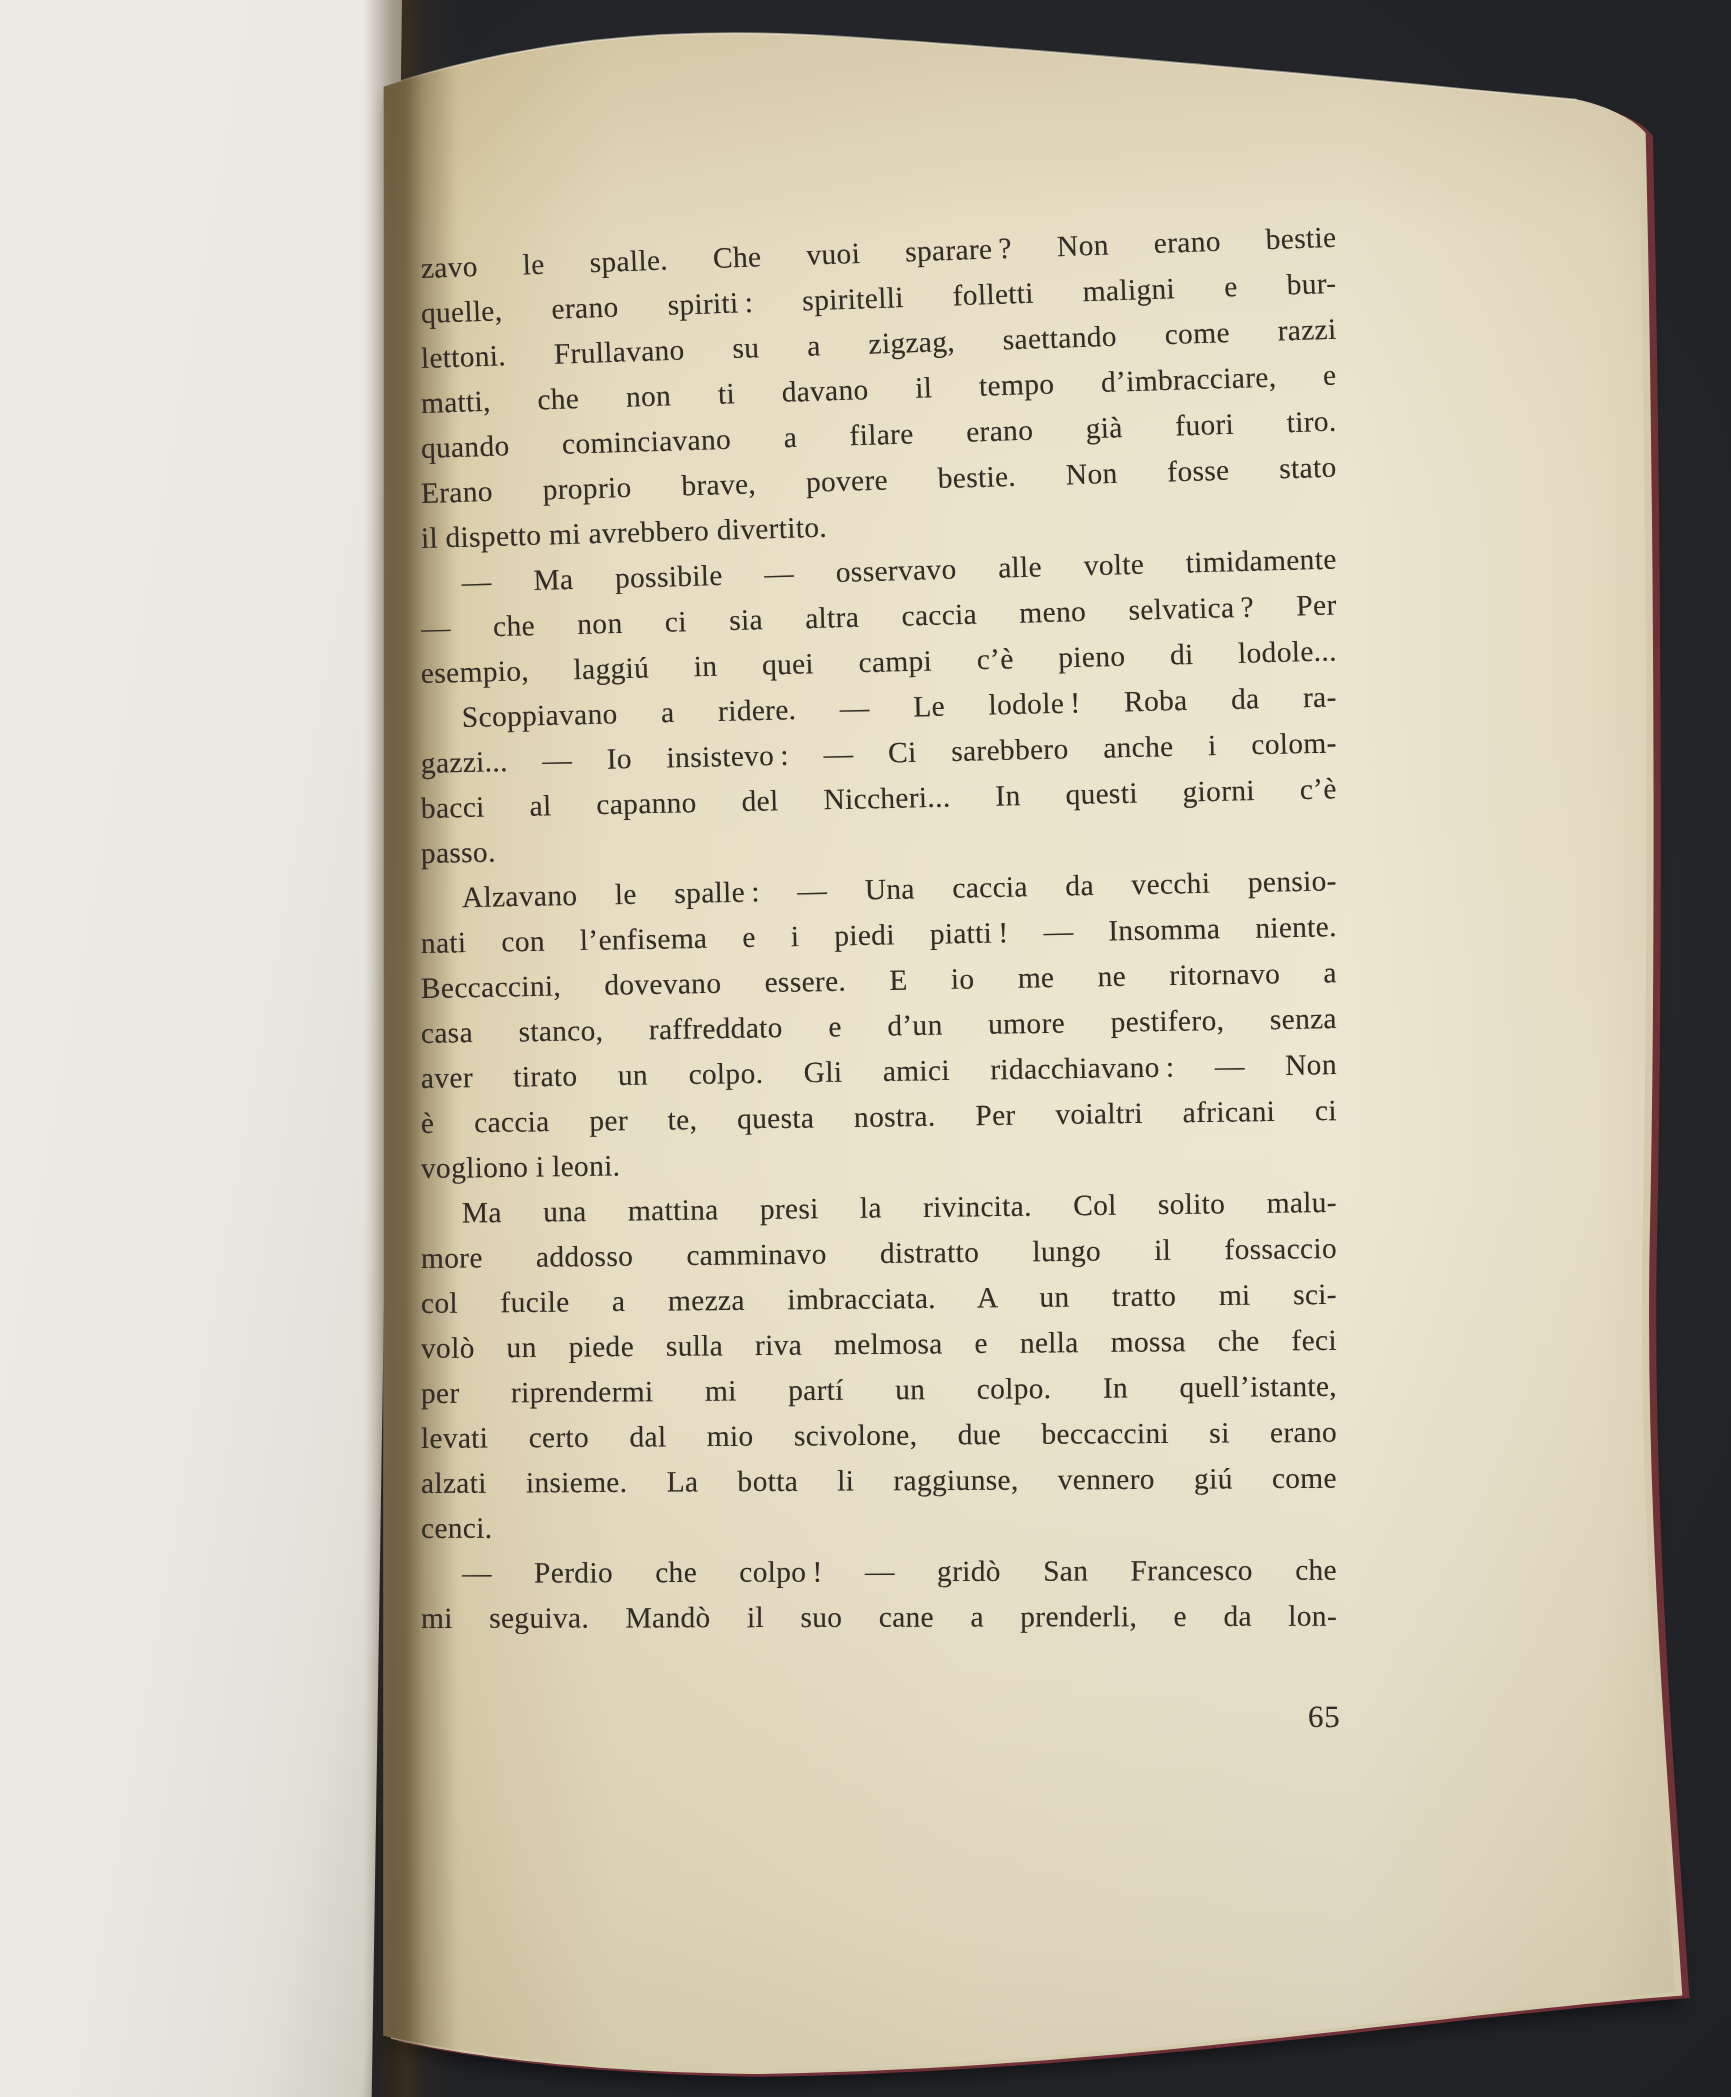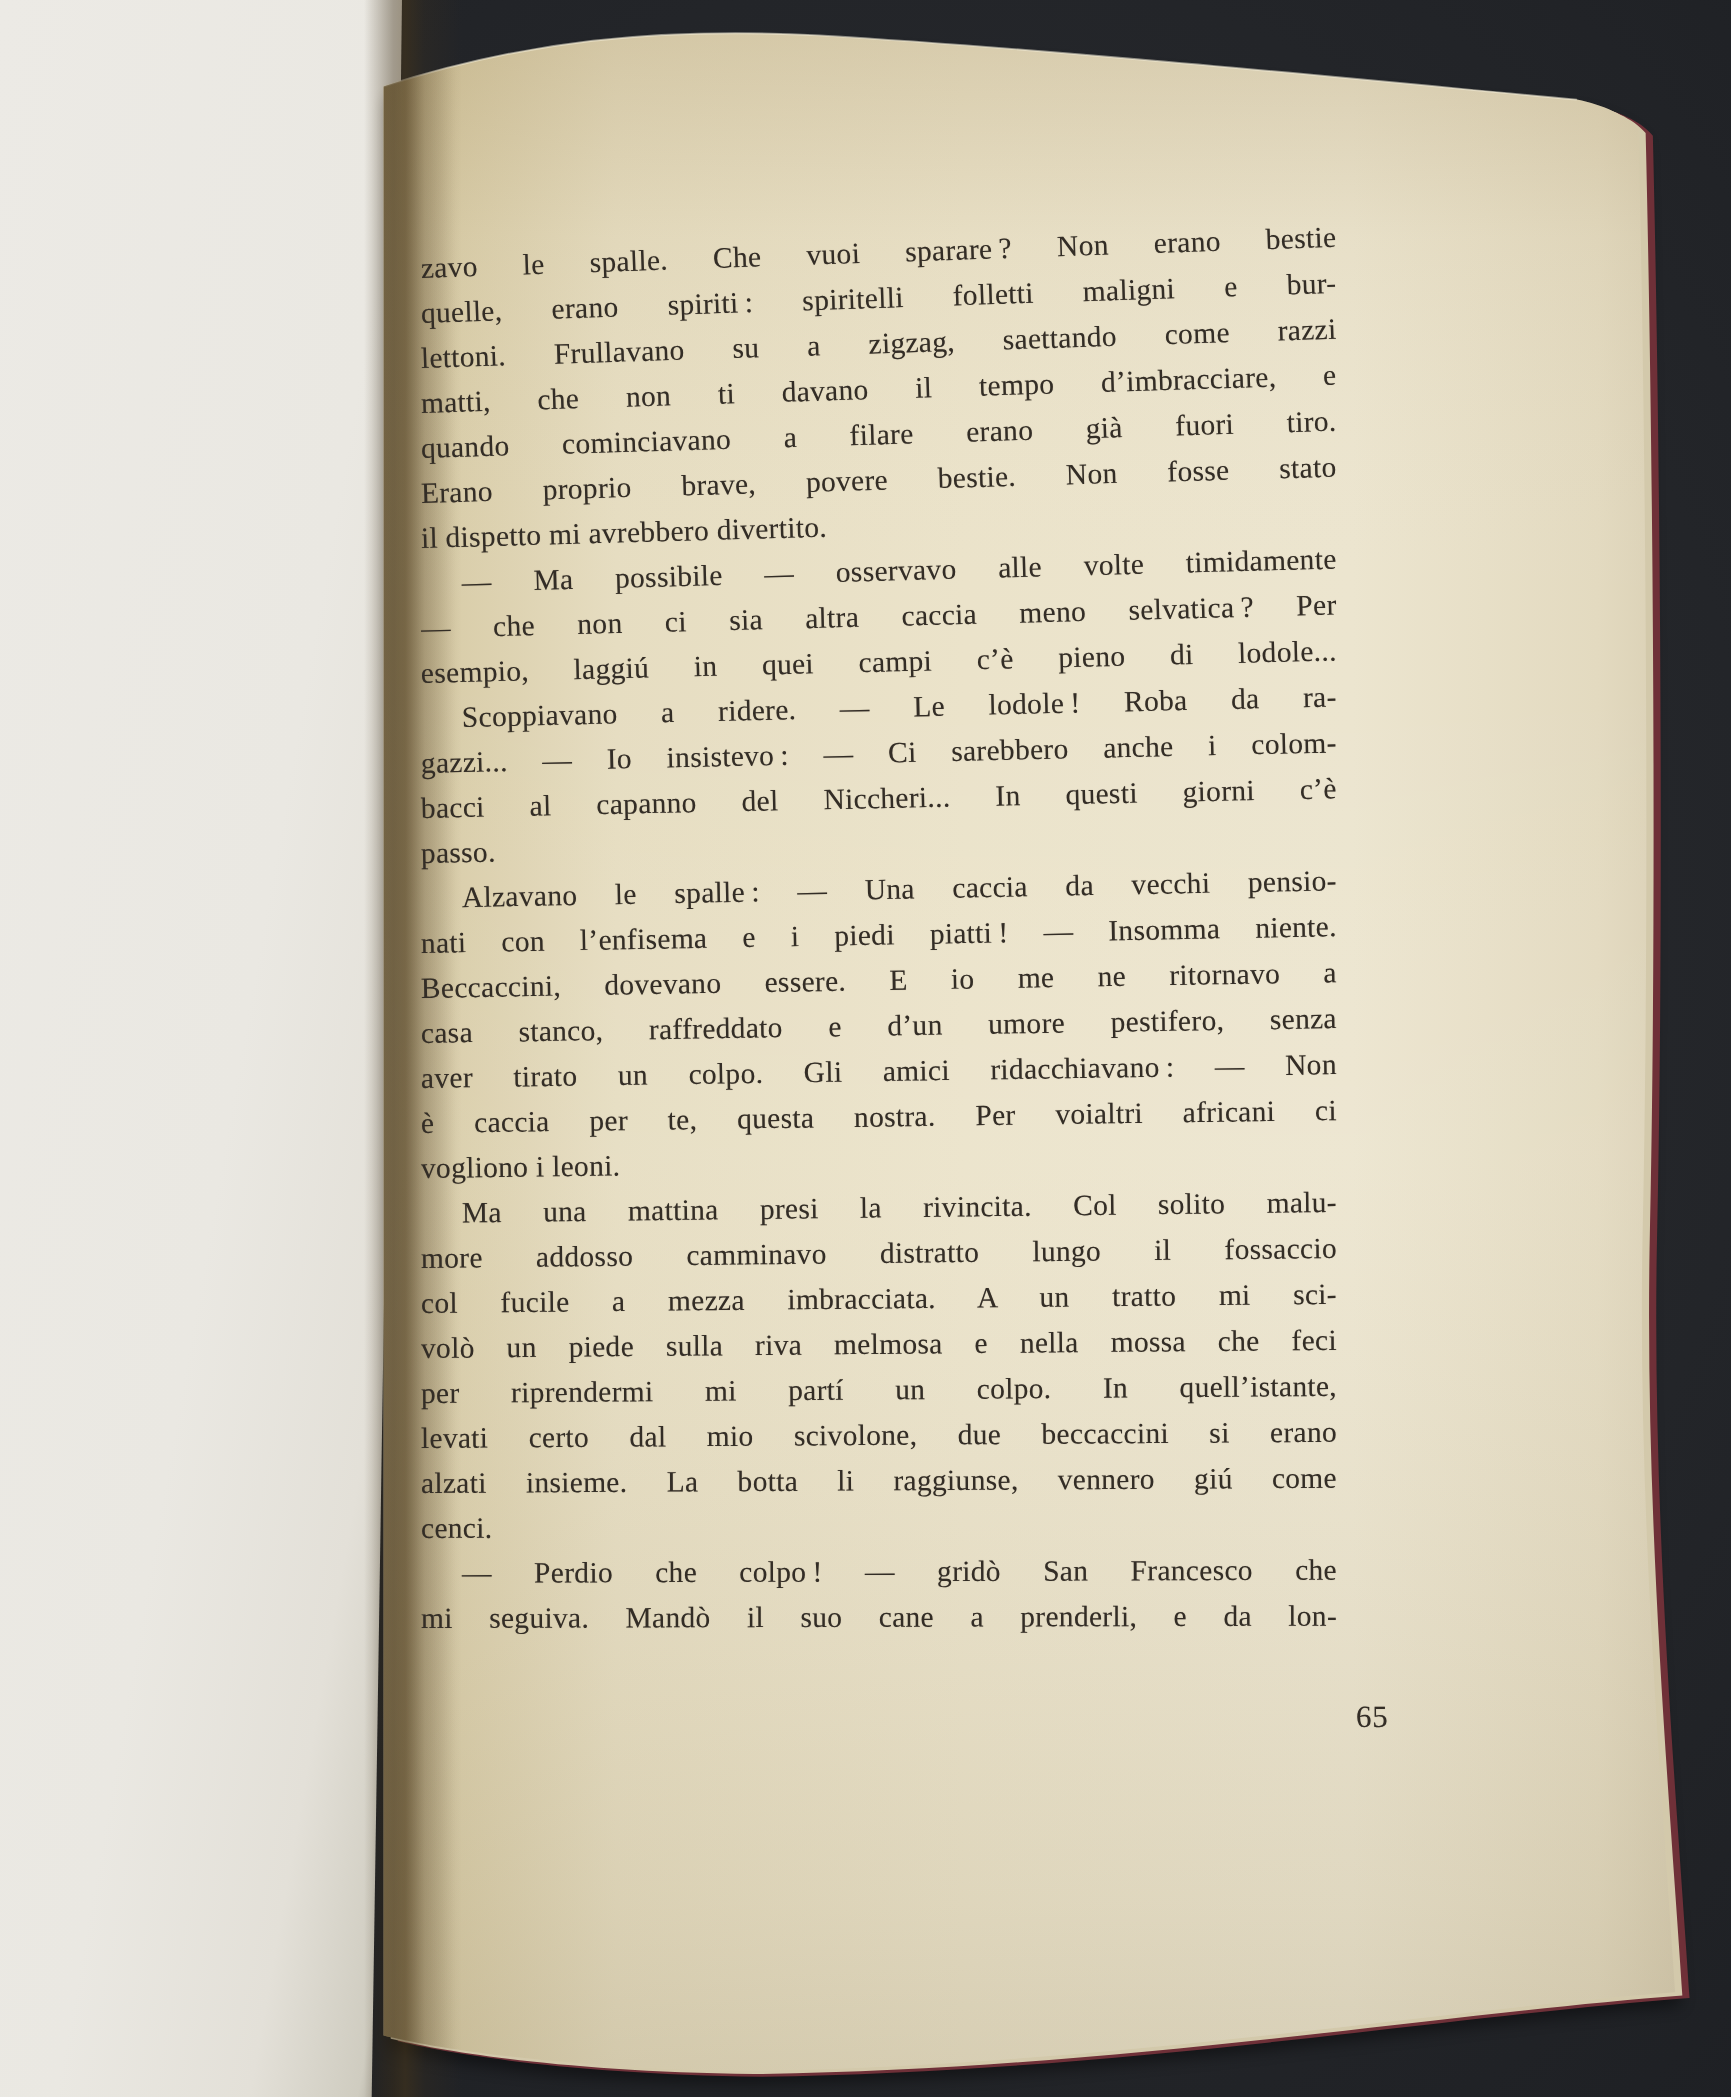--- a/index.html
+++ b/index.html
@@ -33,21 +33,21 @@
   }
   .line{
     height:45px;line-height:45px;
     text-align:justify;text-align-last:justify;
     overflow:hidden;white-space:nowrap;
     transform-origin:0 60%;
   }
   .line.indent{padding-left:41px;}
   .line.flush{text-align-last:left;}
   .page-number{
-    position:absolute;left:1356px;top:1699px;
+    position:absolute;left:1308px;top:1699px;
     color:#332d26;font-size:31px;letter-spacing:0.7px;
     text-shadow:0 0 0.8px rgba(58,48,36,0.38);
     transform:rotate(-0.3deg);
   }
 </style>
 </head>
 <body>
 
 <div class="stage">
 

